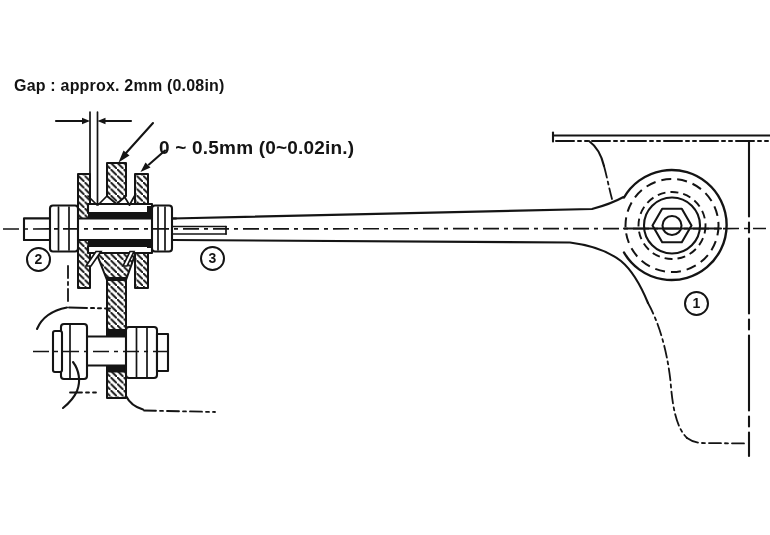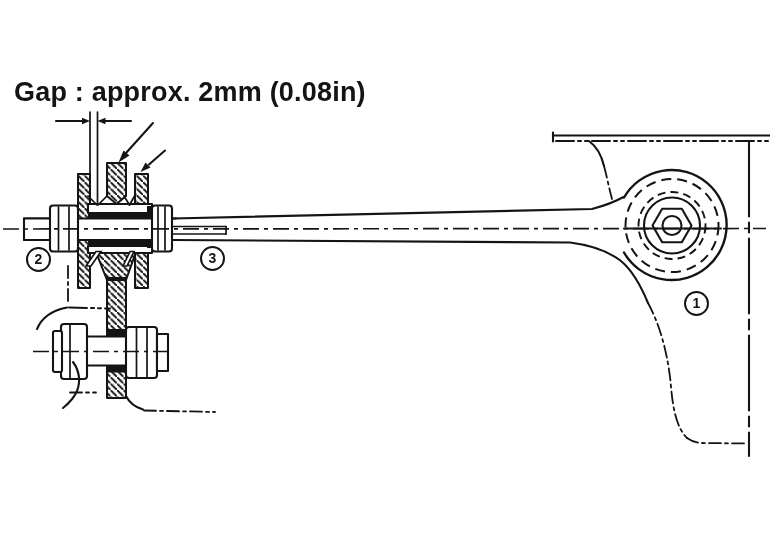--- a/index.html
+++ b/index.html
@@ -12,21 +12,21 @@
   }
   #stage svg{position:absolute;left:0;top:0;}
   .lbl{
     position:absolute;
     color:#141414;
     font-weight:700;
     font-size:19px;
     letter-spacing:.2px;
     white-space:nowrap;
   }
-  .lbl-gap{left:14px;top:77px;font-size:27px;}
+  .lbl-gap{left:14px;top:77px;font-size:16px;}
   .lbl-bracket{left:148px;top:108px;}
   .lbl-clearance{left:159px;top:137px;}
   .callout{
     position:absolute;
     width:21px;height:21px;
     border:2.2px solid #141414;
     border-radius:50%;
     color:#141414;
     font-weight:700;
     font-size:14px;
@@ -170,18 +170,19 @@
 
     <g>
       <line class="ln" x1="153" y1="123" x2="126" y2="153"></line>
       <polygon class="bk" points="118.5,162.5 123.5,150.5 129.5,155.5"></polygon>
       <line class="ln" x1="165" y1="150.5" x2="149" y2="164.5"></line>
       <polygon class="bk" points="140.5,172 145.5,162.6 150.5,167.4"></polygon>
     </g>
   </svg>
 
   <div class="lbl lbl-gap">Gap : approx. 2mm (0.08in)</div>
+  <div class="lbl lbl-clearance">0 ~ 0.5mm (0~0.02in.)</div>
 
   <div class="callout co-2">2</div>
   <div class="callout co-3">3</div>
   <div class="callout co-1">1</div>
 
 </div>
 
 </body></html>

